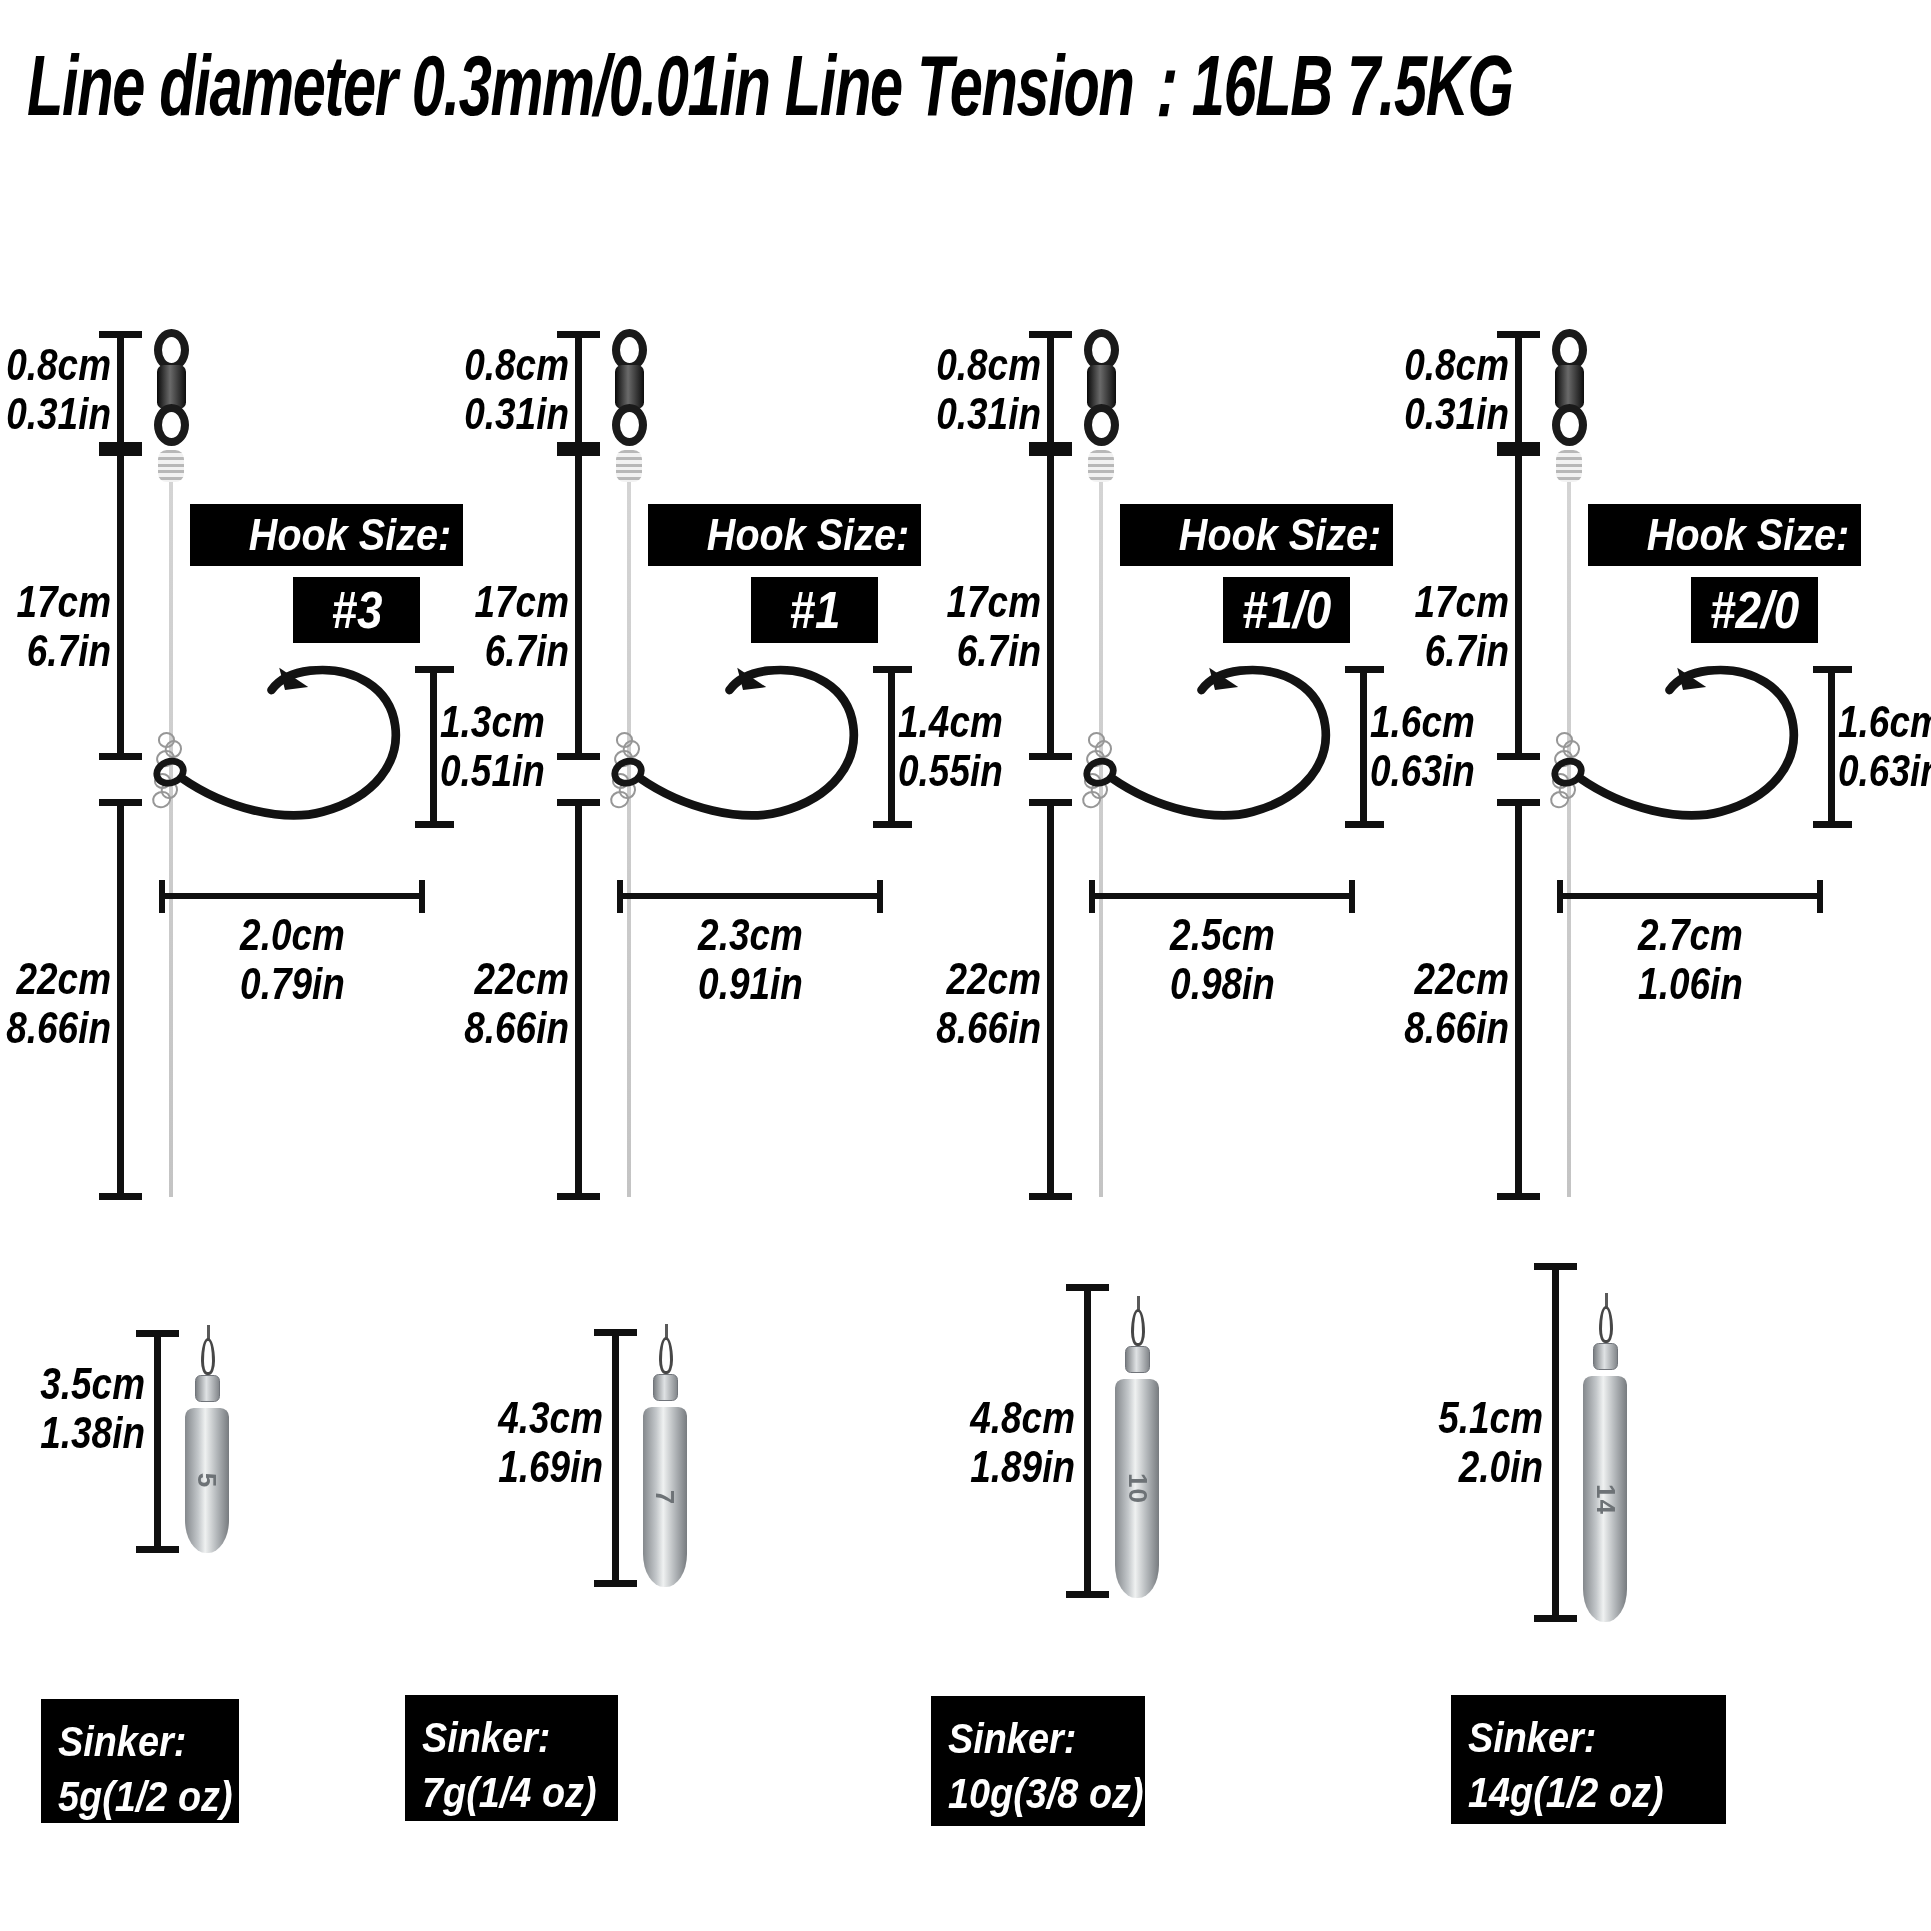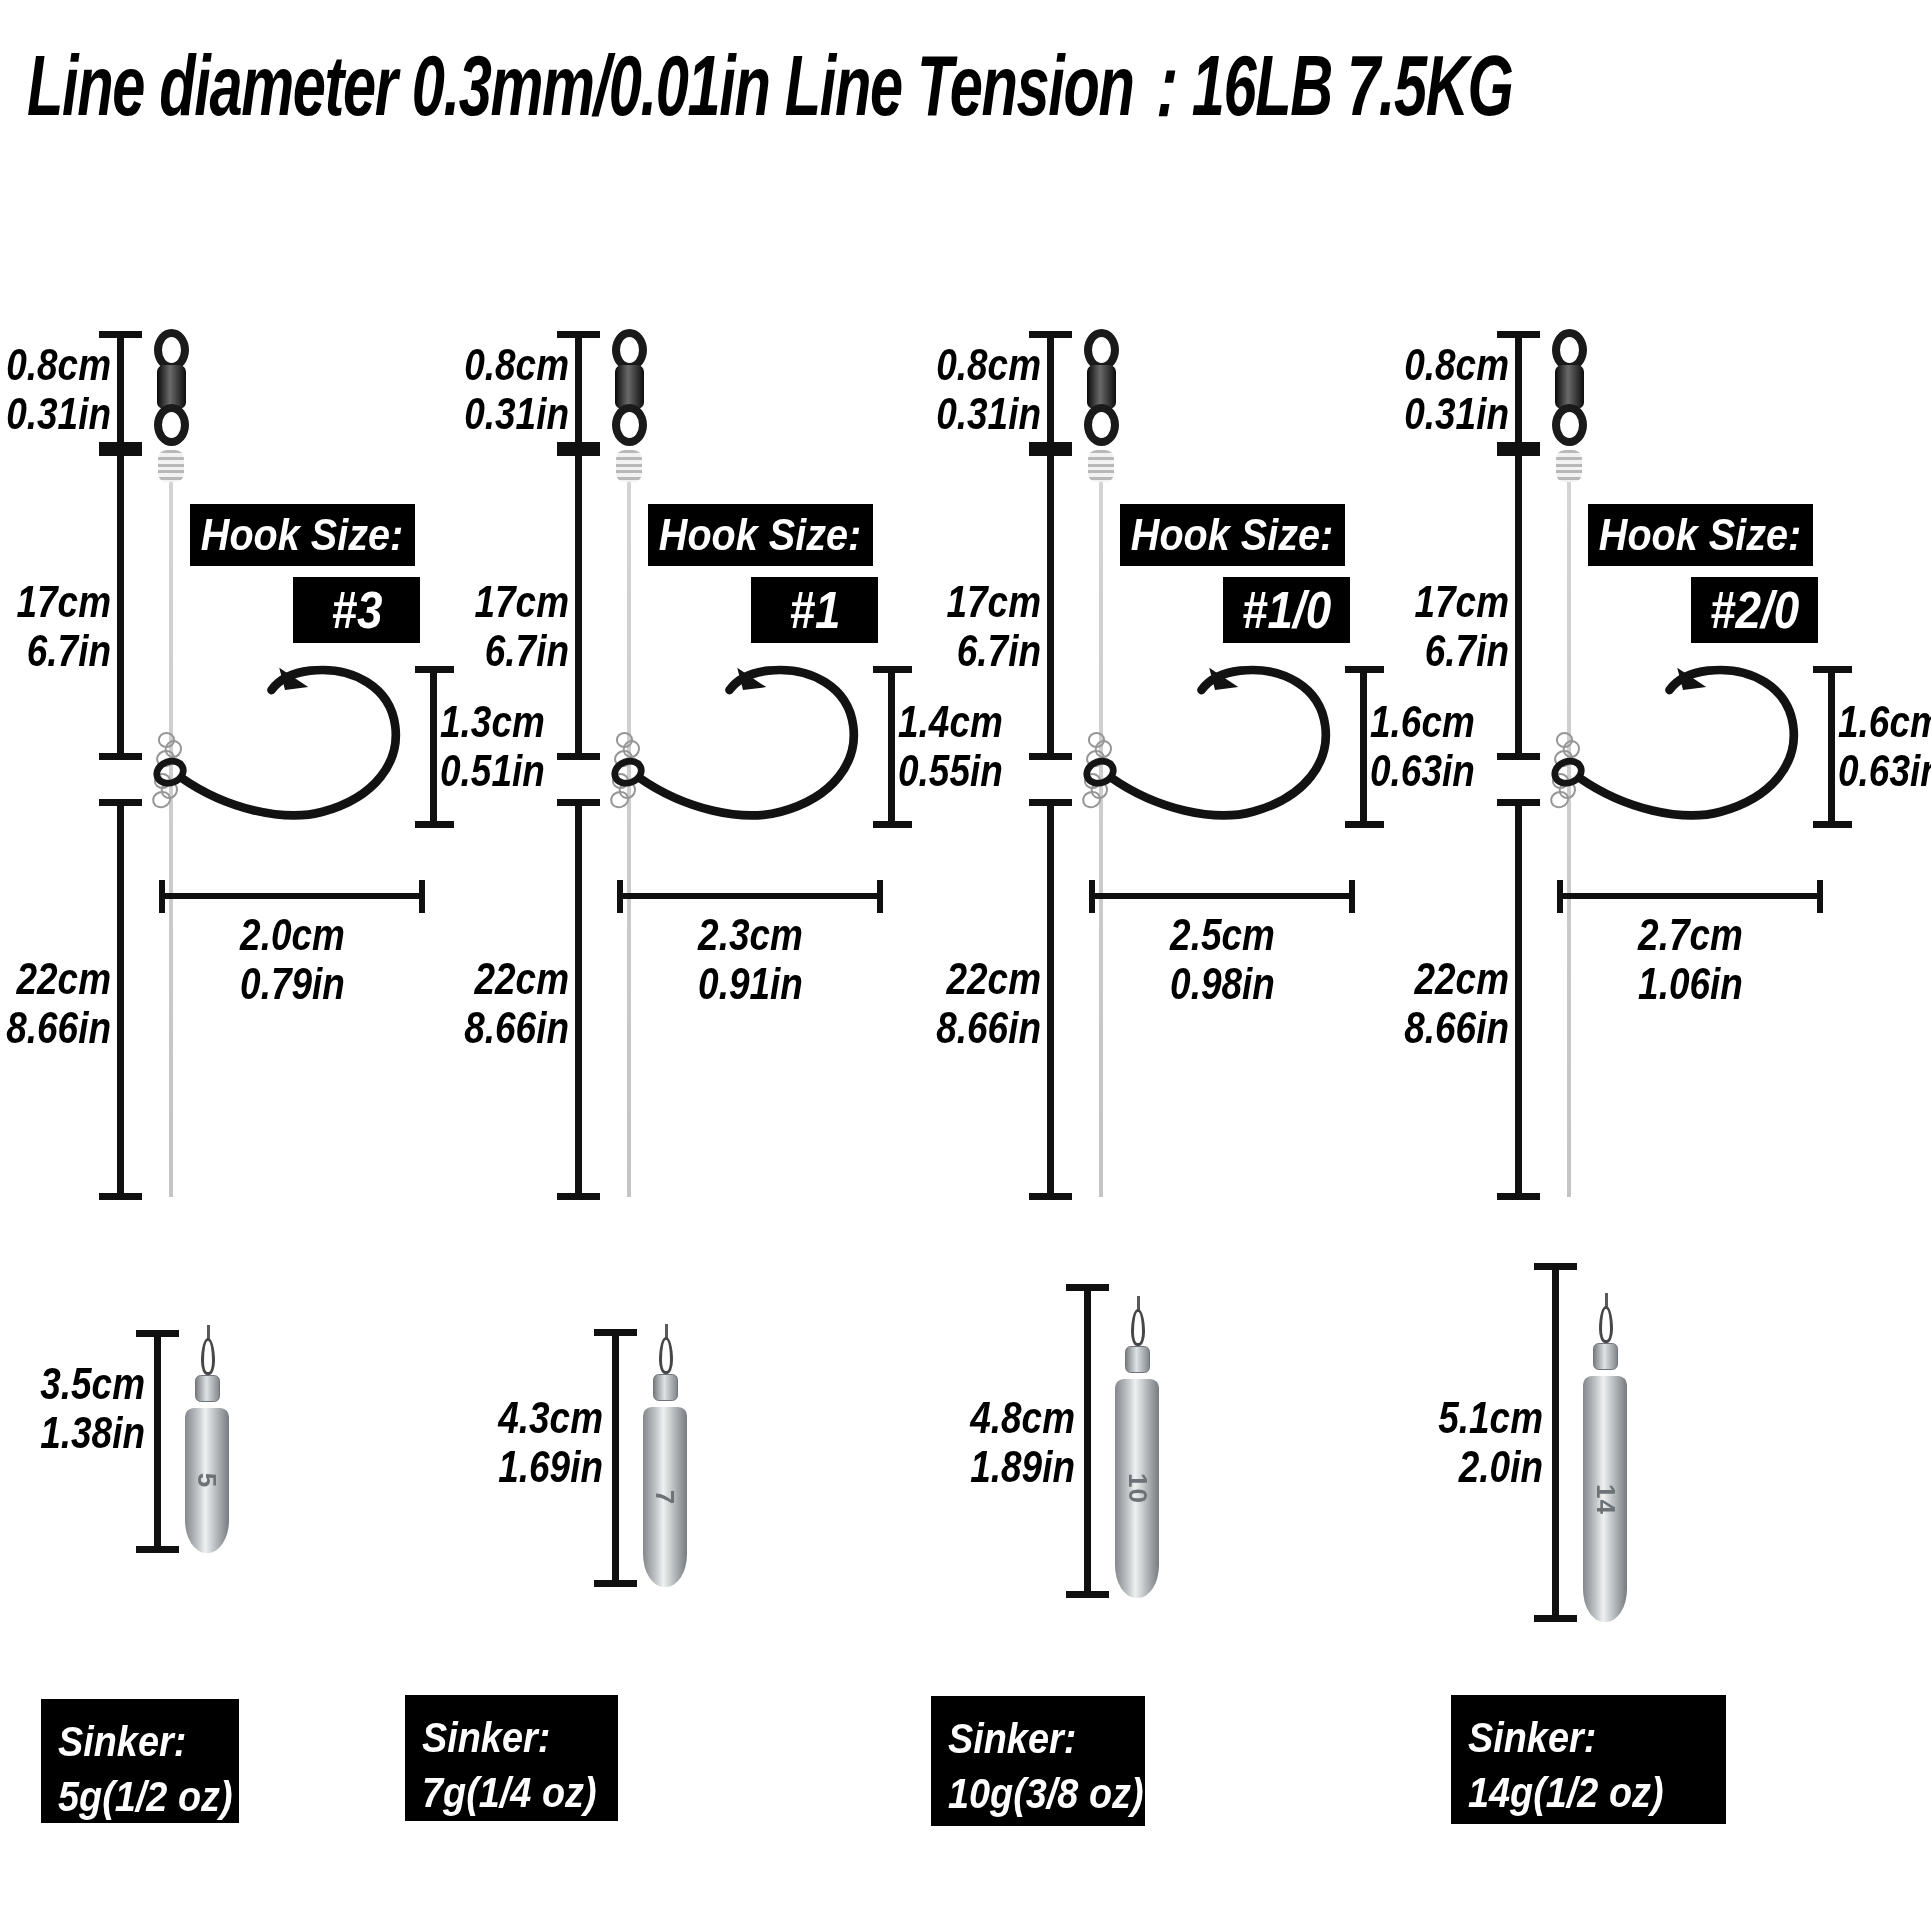--- a/index.html
+++ b/index.html
@@ -36,21 +36,21 @@
   .mtext span{display:block;}
   .t-right{left:-29px;width:140px;text-align:right;transform-origin:right center;}
   .t-swivel{top:340px;} .t-upper{top:577px;} .t-lower{top:954px;}
   .t-sink{left:-19.3px;width:164px;text-align:right;transform-origin:right center;}
   .st1{top:1359px;} .st2{top:1393px;} .st3{top:1393px;} .st4{top:1393px;}
   .t-hookh{left:440px;top:697px;width:154px;text-align:left;transform-origin:left center;}
   .t-hookw{left:172px;top:910px;width:241px;text-align:center;transform-origin:center center;}
 
   
   .hooksize-box{position:absolute;left:190px;top:504px;width:225px;height:62px;background:#000;color:#fff;
-    display:flex;align-items:center;justify-content:center;font-size:45px;font-weight:bold;font-style:italic;}
+    display:flex;align-items:center;justify-content:center;font-size:45px;font-weight:bold;font-style:italic;padding-left:48px;}
   .hooksize-box span{transform:scaleX(.88);white-space:nowrap;}
   .size-box{position:absolute;left:293px;top:577px;width:127px;height:66px;background:#000;color:#fff;
     display:flex;align-items:center;justify-content:center;font-size:52px;font-weight:bold;font-style:italic;}
   .size-box span{transform:scaleX(.88);}
   .sinker-label{position:absolute;background:#000;color:#fff;font-weight:bold;font-style:italic;
     font-size:43px;line-height:1.28;padding:15.4px 0 0 17.4px;box-sizing:border-box;}
   .sinker-label span{display:block;transform:scaleX(.88);transform-origin:left center;white-space:nowrap;}
   .sl1{left:41px;top:1699px;width:198px;height:124px;}
   .sl2{left:405px;top:1695px;width:213px;height:126px;}
   .sl3{left:931px;top:1696px;width:214px;height:130px;}

